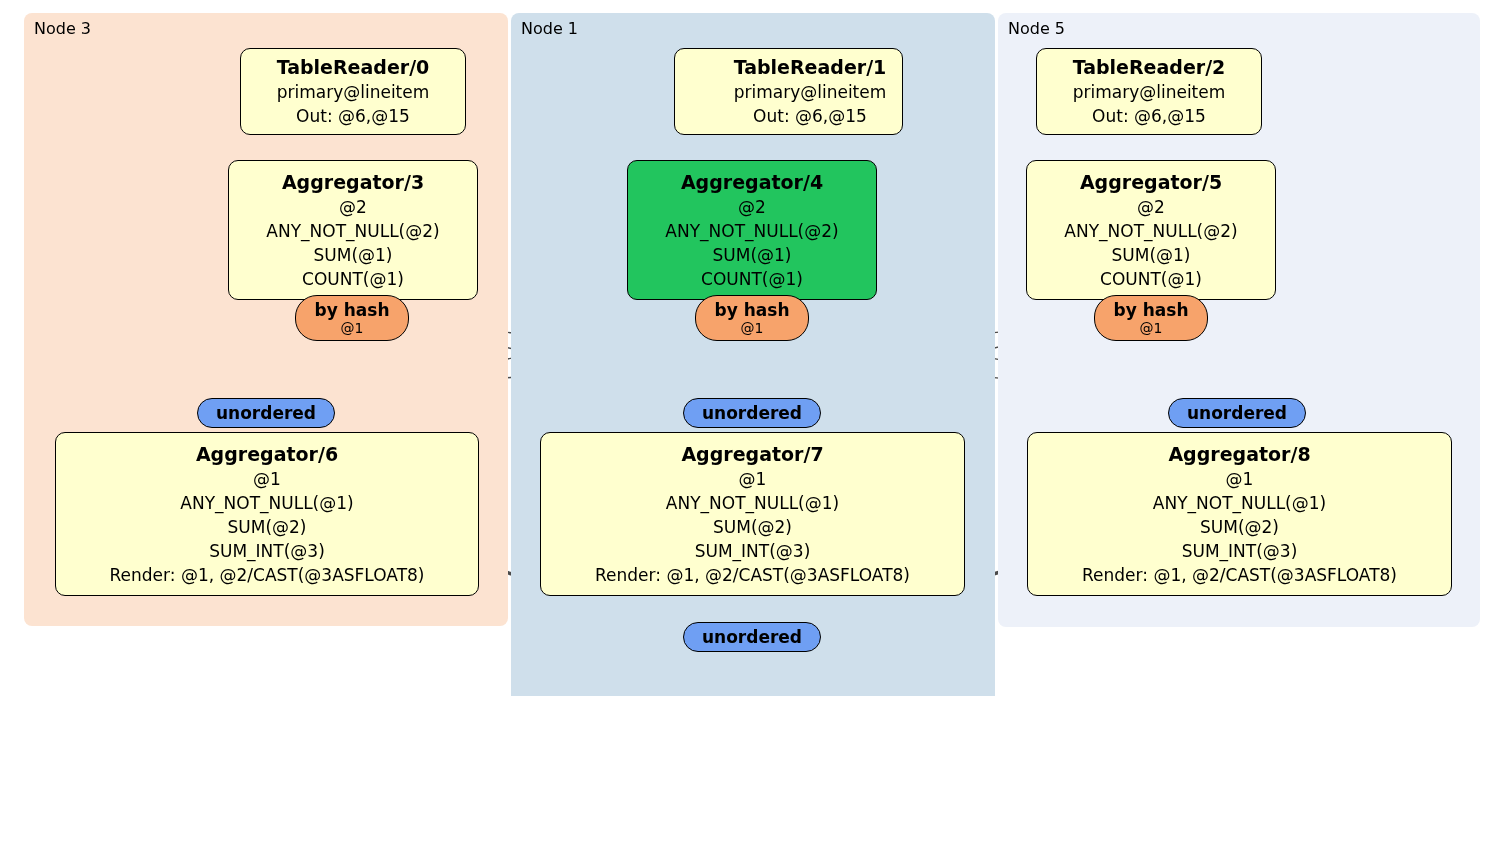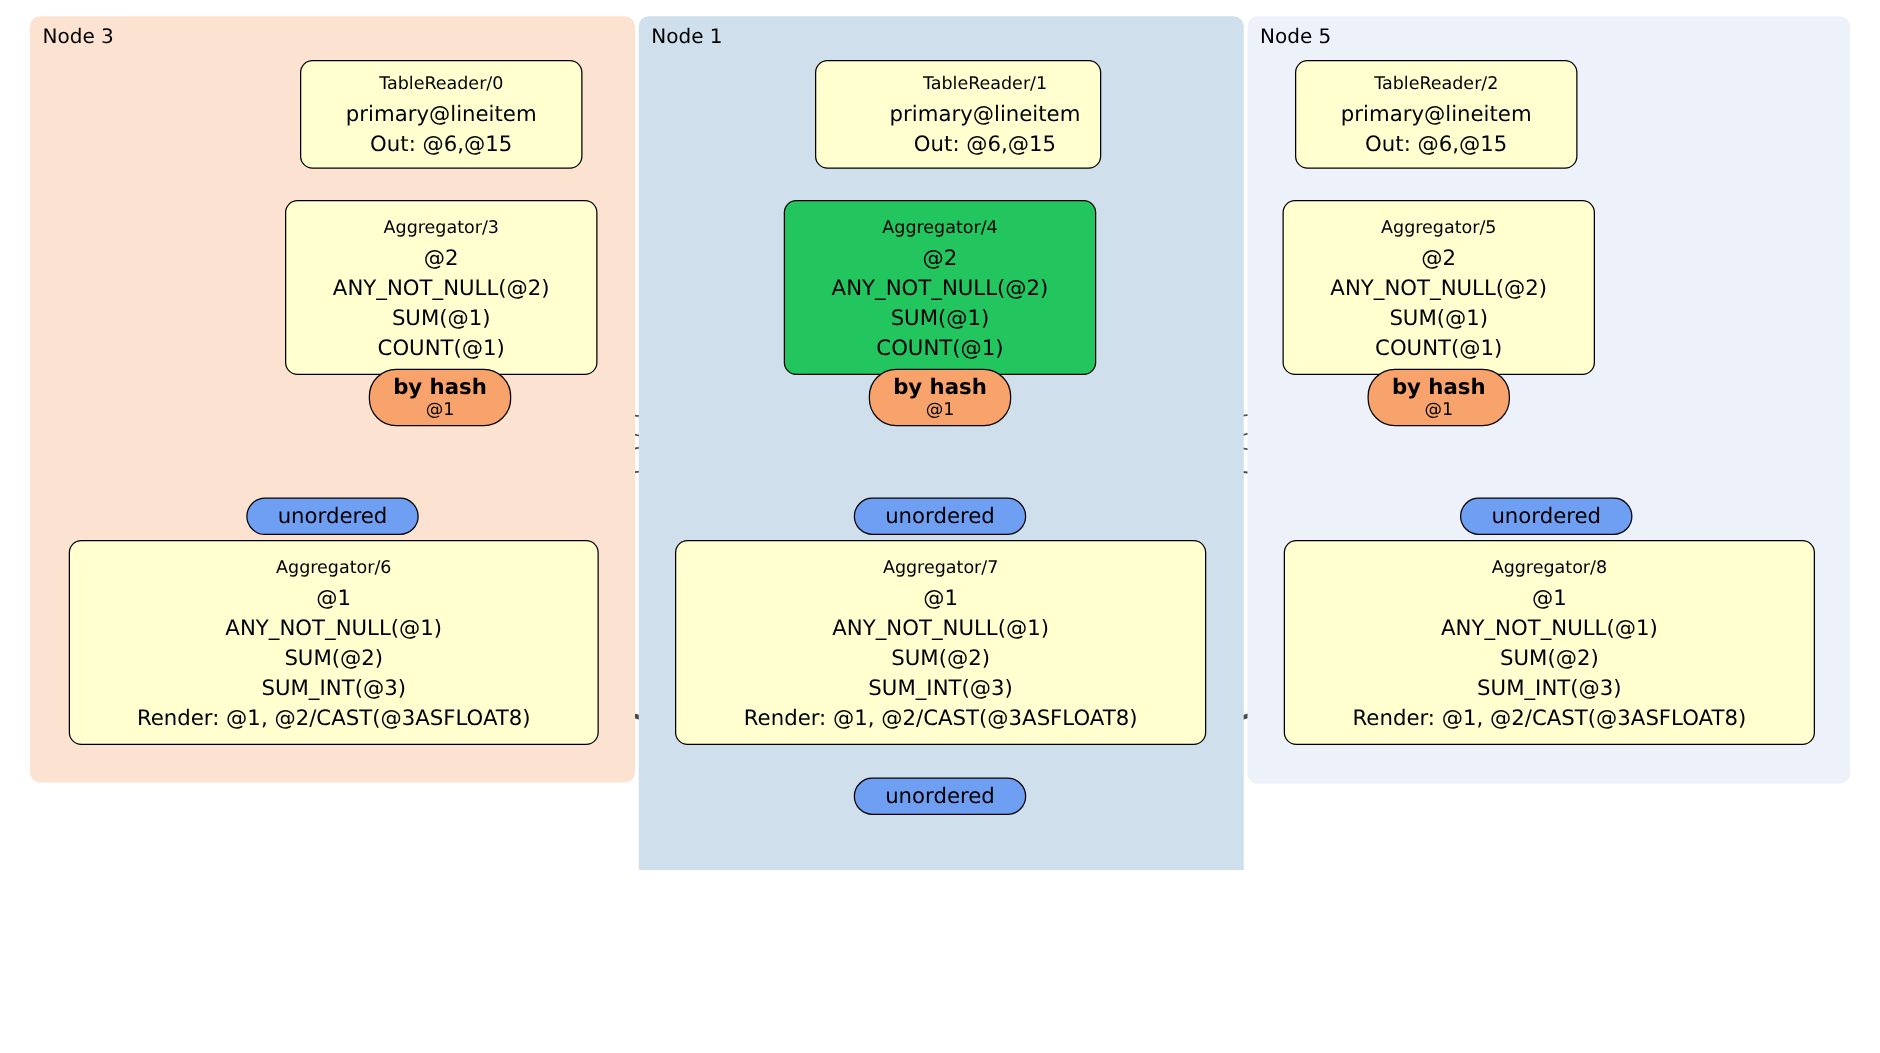--- a/index.html
+++ b/index.html
@@ -36,22 +36,22 @@
     border: 1.6px solid #000000;
     border-radius: 10px;
     display: flex;
     flex-direction: column;
     justify-content: center;
     align-items: center;
     text-align: center;
     box-sizing: border-box;
   }
   .pbox .title {
-    font-weight: normal;
-    font-size: 14px;
+    font-weight: bold;
+    font-size: 19px;
     line-height: 25px;
     white-space: nowrap;
   }
   .pbox .line {
     font-size: 17px;
     line-height: 24px;
     white-space: nowrap;
   }
   .router {
     position: absolute;
@@ -68,21 +68,21 @@
   .router .rlabel { font-weight: bold; font-size: 17px; line-height: 20px; white-space: nowrap; }
   .router .rsub   { font-size: 14px; line-height: 16px; white-space: nowrap; }
   .sync {
     position: absolute;
     background: #6f9ff3;
     border: 1.6px solid #000000;
     border-radius: 16px;
     display: flex;
     justify-content: center;
     align-items: center;
-    font-weight: normal;
+    font-weight: bold;
     font-size: 17px;
     box-sizing: border-box;
     white-space: nowrap;
   }
 </style>
 </head>
 <body>
 
 <div id="canvas">
   <svg id="edges" xmlns="http://www.w3.org/2000/svg">
@@ -120,21 +120,21 @@
       <div class="panel-label">Node 1</div>
     </div>
     <div class="panel" style="background: rgb(237, 241, 249); left: 998px; top: 13px; width: 482px; height: 614px;">
       <div class="panel-label">Node 5</div>
     </div>
     <div class="pbox" style="background: rgb(255, 255, 207); left: 240px; top: 48px; width: 226px; height: 87px;">
       <div class="title">TableReader/0</div>
       <div class="line">primary@lineitem</div>
       <div class="line">Out: @6,@15</div>
     </div>
-    <div class="pbox" style="background: rgb(255, 255, 207); left: 652px; top: 48px; width: 229px; height: 87px; padding-left: 43px;">
+    <div class="pbox" style="background: rgb(255, 255, 207); left: 674px; top: 48px; width: 229px; height: 87px; padding-left: 43px;">
       <div class="title">TableReader/1</div>
       <div class="line">primary@lineitem</div>
       <div class="line">Out: @6,@15</div>
     </div>
     <div class="pbox" style="background: rgb(255, 255, 207); left: 1036px; top: 48px; width: 226px; height: 87px;">
       <div class="title">TableReader/2</div>
       <div class="line">primary@lineitem</div>
       <div class="line">Out: @6,@15</div>
     </div>
     <div class="pbox" style="background: rgb(255, 255, 207); left: 228px; top: 160px; width: 250px; height: 140px;">

